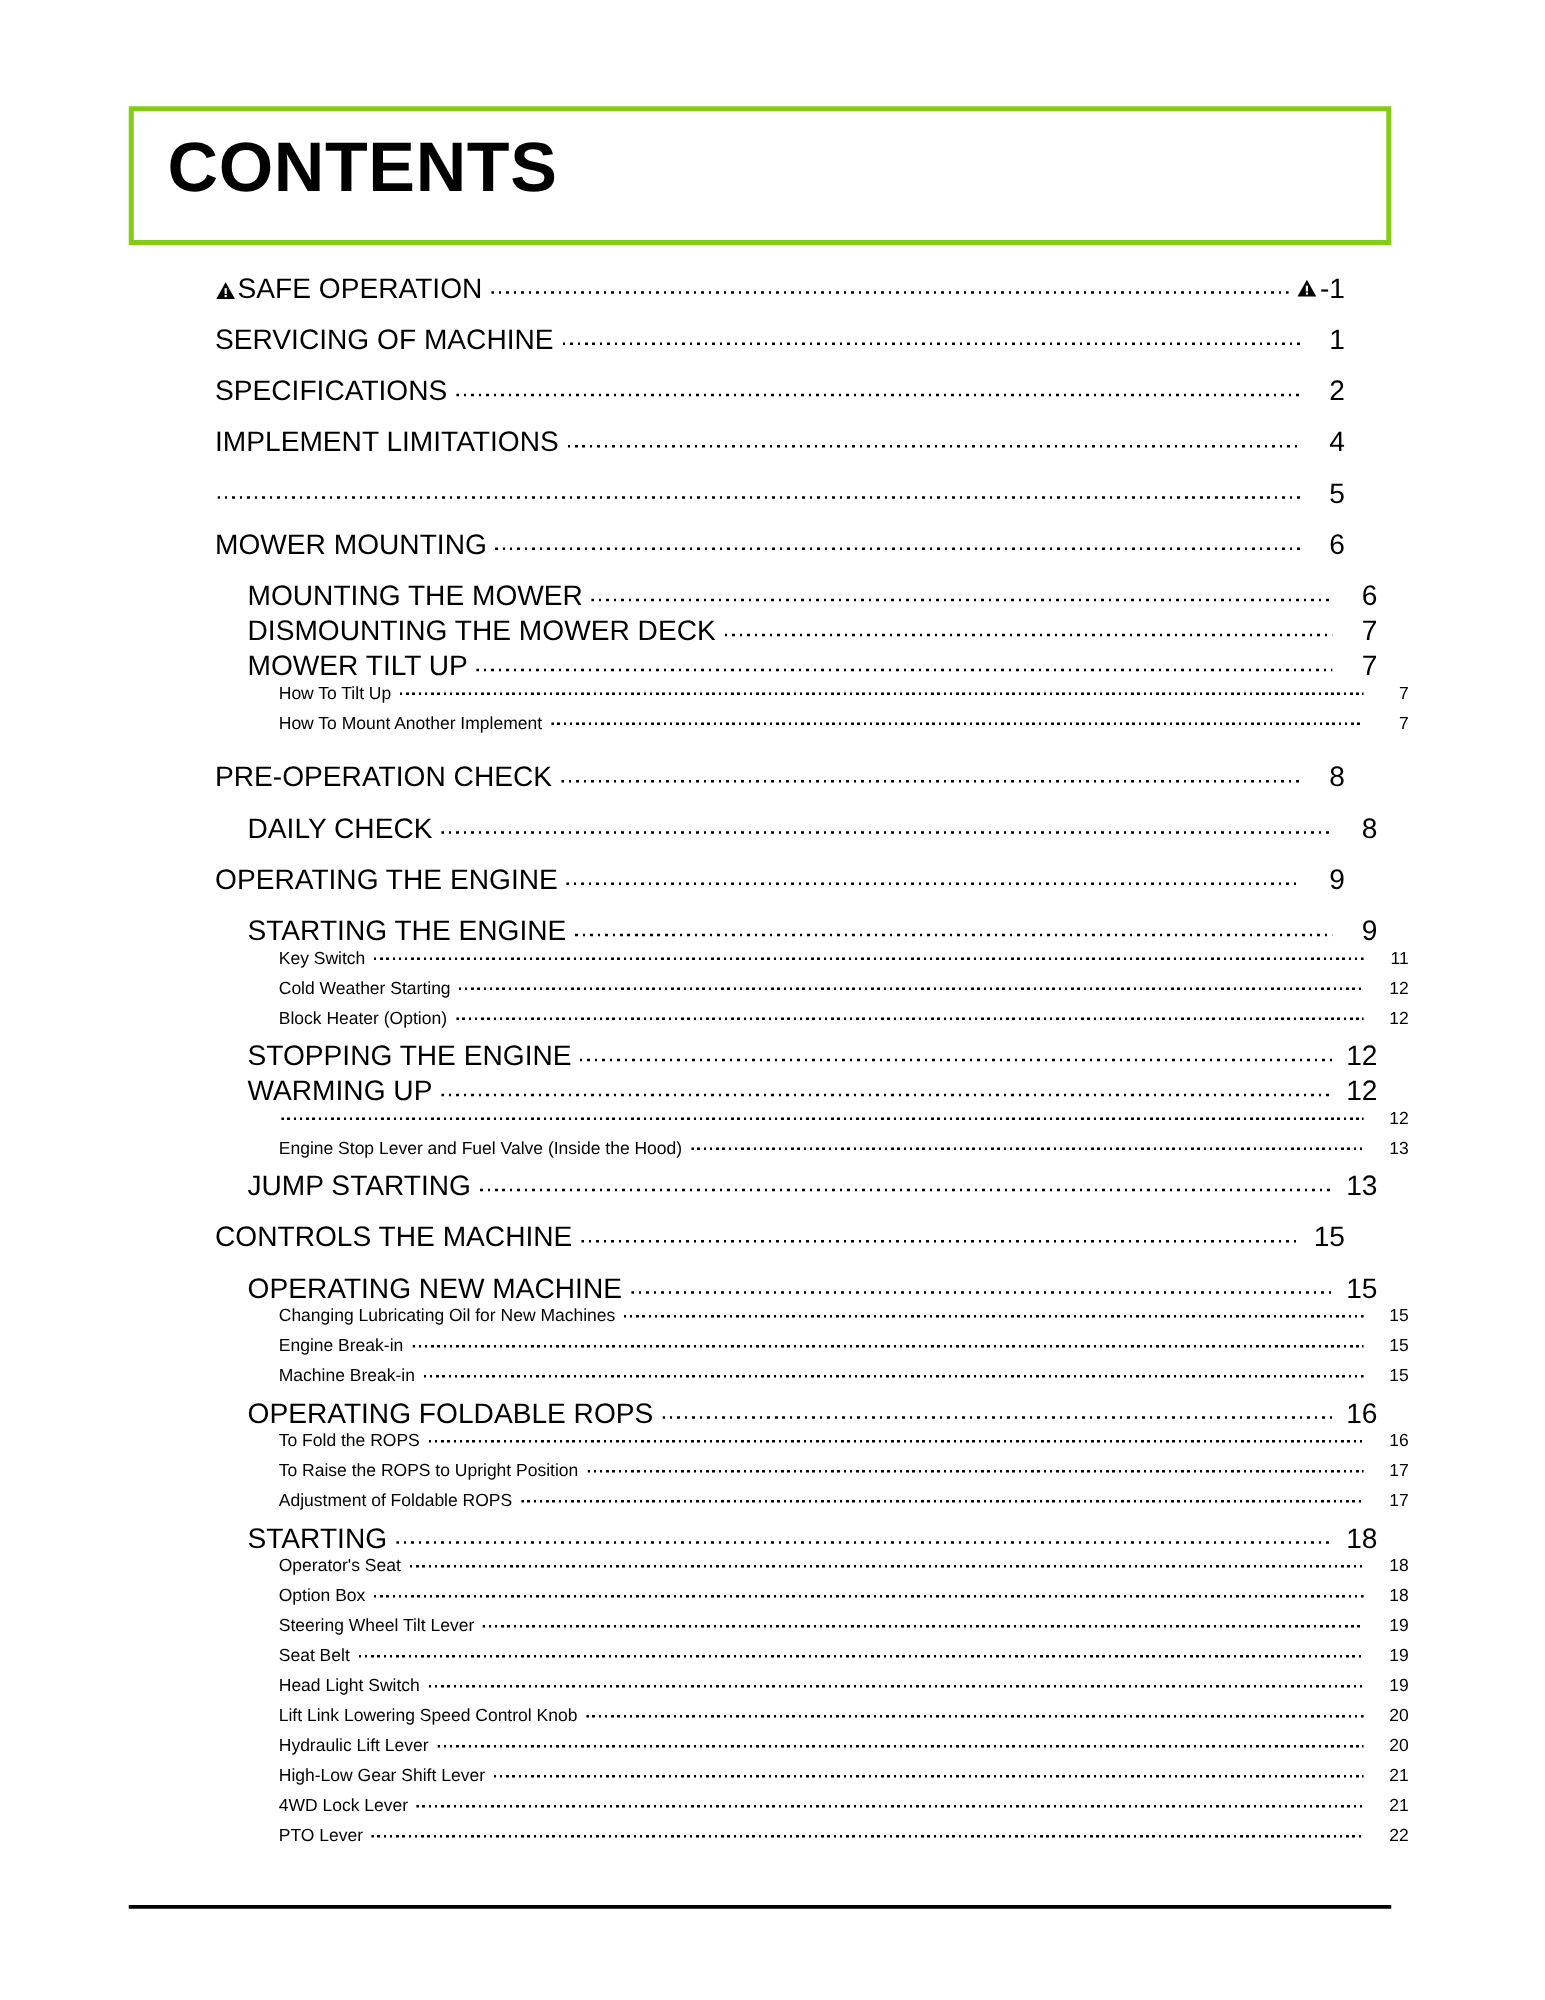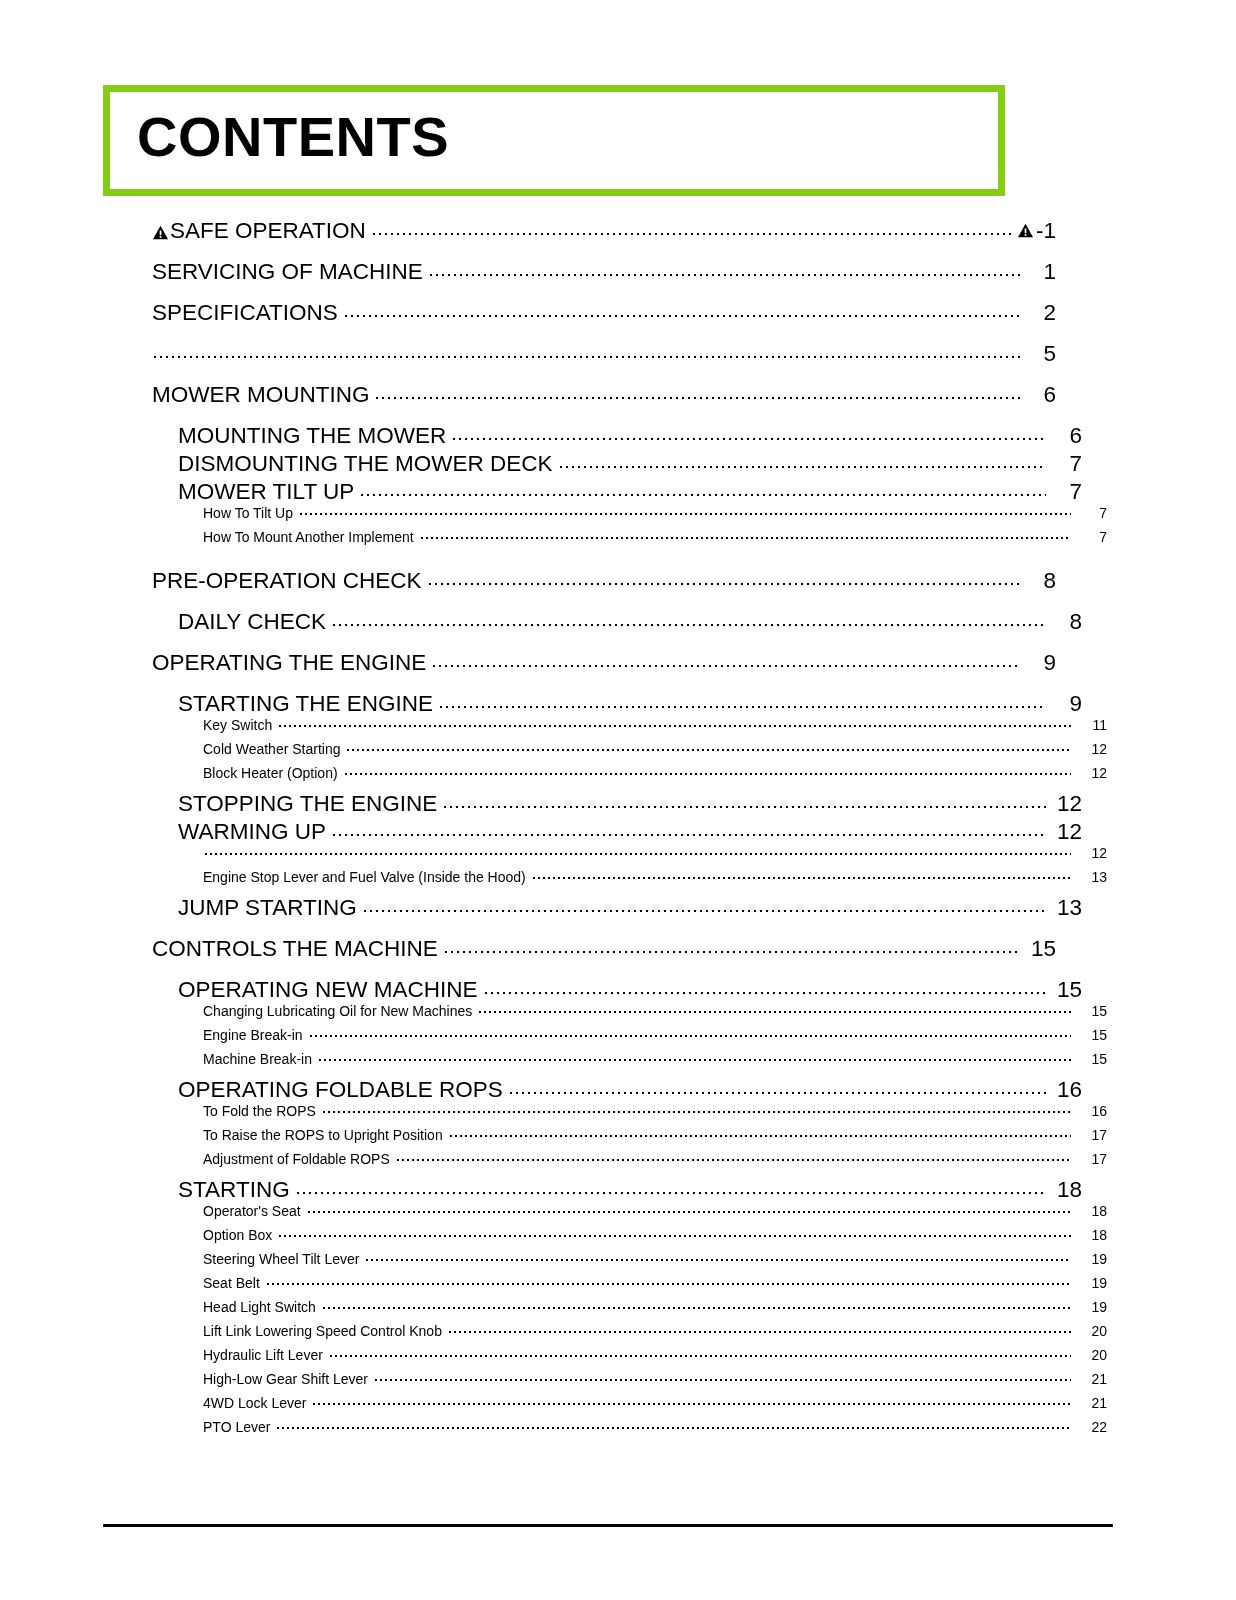--- a/index.html
+++ b/index.html
@@ -21,23 +21,23 @@
     height: 1600px;
     background: #ffffff;
     box-sizing: border-box;
   }
 
   
   .title-box {
     position: absolute;
     left: 103px;
     top: 85px;
-    width: 902px;
+    width: 1010px;
     height: 111px;
-    border: 7px solid #84cc16;
+    border: 4px solid #84cc16;
     box-sizing: border-box;
   }
   .title-text {
     position: absolute;
     left: 27px;
     top: 17px;
     font-size: 56px;
     font-weight: bold;
     letter-spacing: 0.5px;
     line-height: 1;
@@ -51,20 +51,21 @@
     top: 215px;
     width: 904px;
   }
 
   .toc-row {
     display: flex;
     align-items: baseline;
     width: 100%;
     white-space: nowrap;
     overflow: hidden;
+    margin-left: 20px;
   }
 
   
   .lvl1 { padding-left: 0px;  font-size: 22.5px; height: 41px; }
   .lvl2 { padding-left: 26px; font-size: 22.5px; height: 28px; }
   .lvl3 { padding-left: 51px; font-size: 14px; height: 24px; }
 
   .toc-row.gap-before { margin-top: 13px; }
 
   .entry-label {
@@ -166,20 +167,25 @@
         <span class="entry-label"><span>SERVICING OF MACHINE</span></span>
         <span class="leader"></span>
         <span class="page-num"><span>1</span></span>
       </div>
       <div class="toc-row lvl1">
         <span class="entry-label"><span>SPECIFICATIONS</span></span>
         <span class="leader"></span>
         <span class="page-num"><span>2</span></span>
       </div>
       <div class="toc-row lvl1">
+        <span class="entry-label"><span>IMPLEMENT LIMITATIONS</span></span>
+        <span class="leader"></span>
+        <span class="page-num"><span>4</span></span>
+      </div>
+      <div class="toc-row lvl1">
         <span class="leader"></span>
         <span class="page-num"><span>5</span></span>
       </div>
       <div class="toc-row lvl1">
         <span class="entry-label"><span>MOWER MOUNTING</span></span>
         <span class="leader"></span>
         <span class="page-num"><span>6</span></span>
       </div>
       <div class="toc-row lvl2">
         <span class="entry-label"><span>MOUNTING THE MOWER</span></span>

